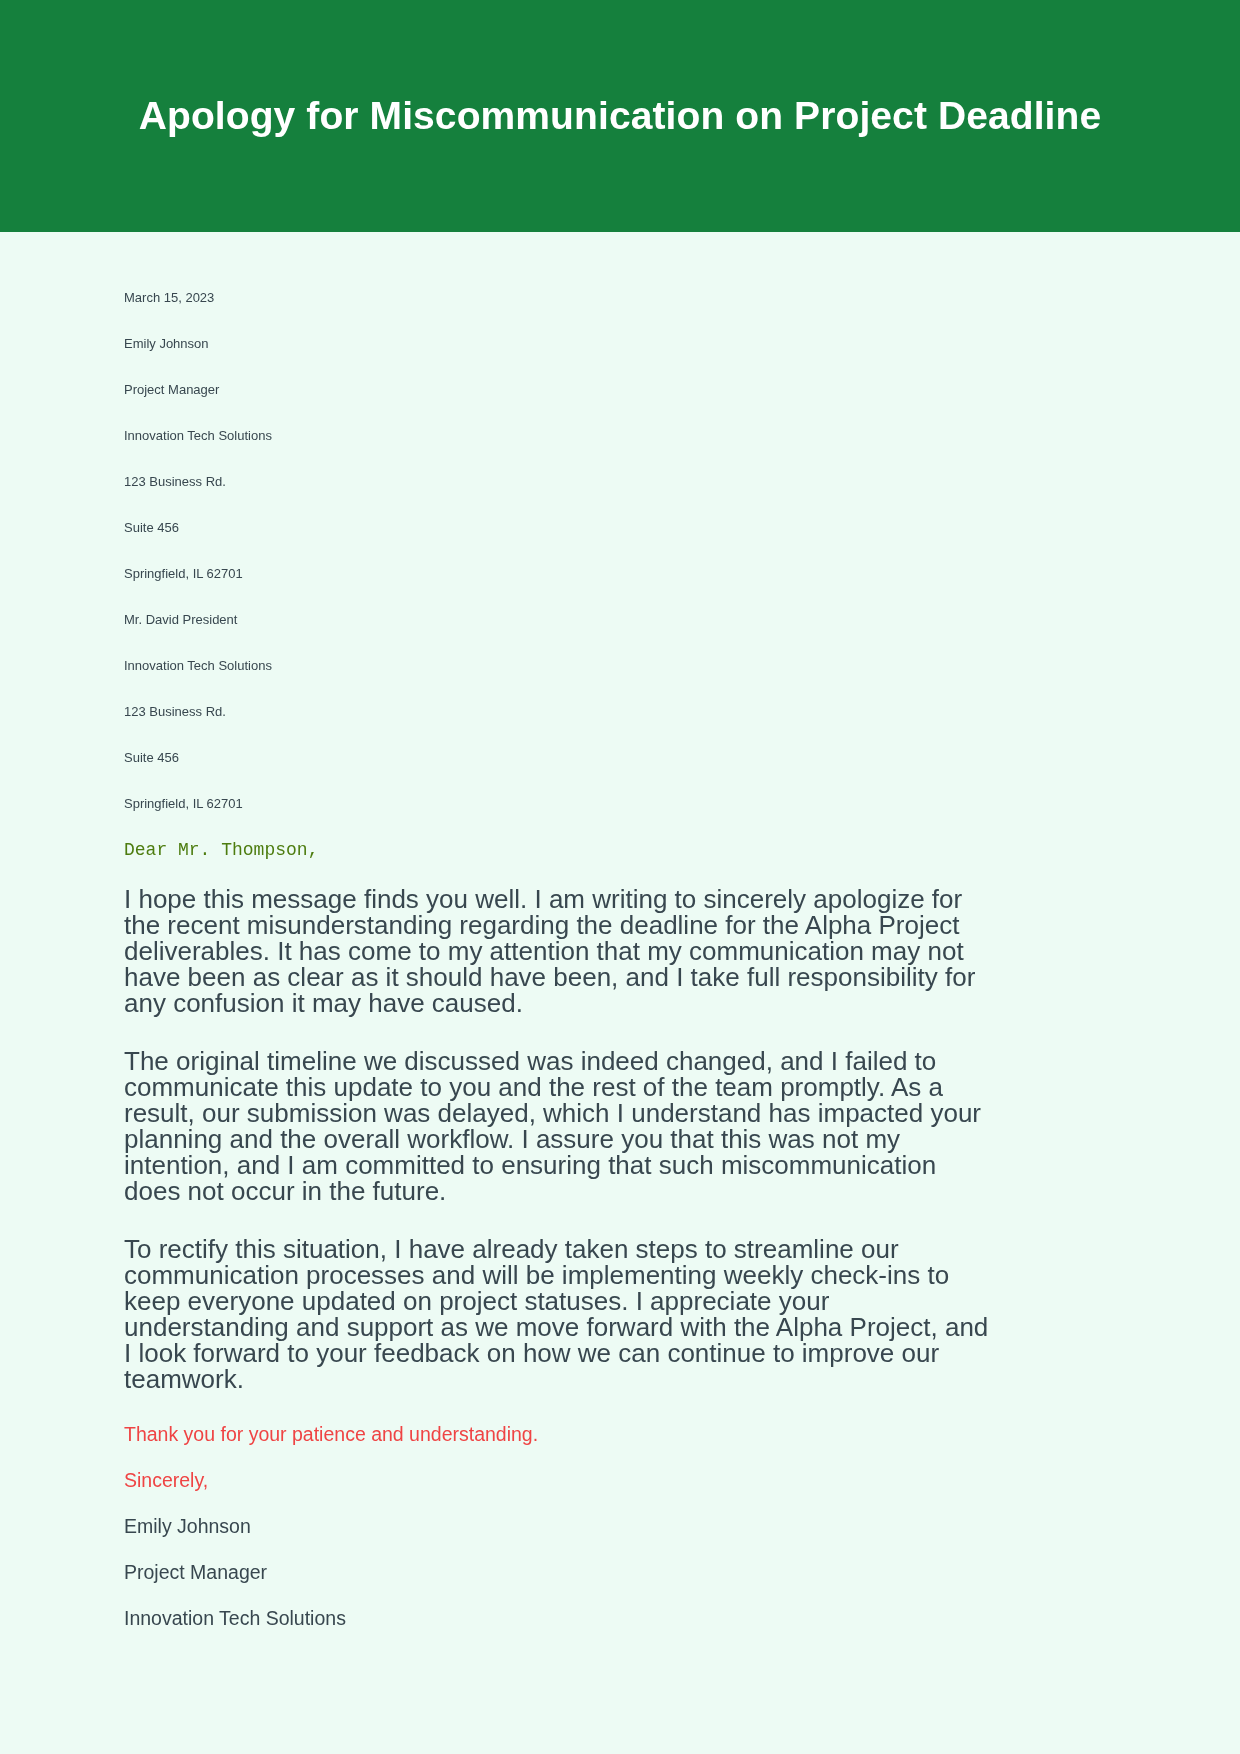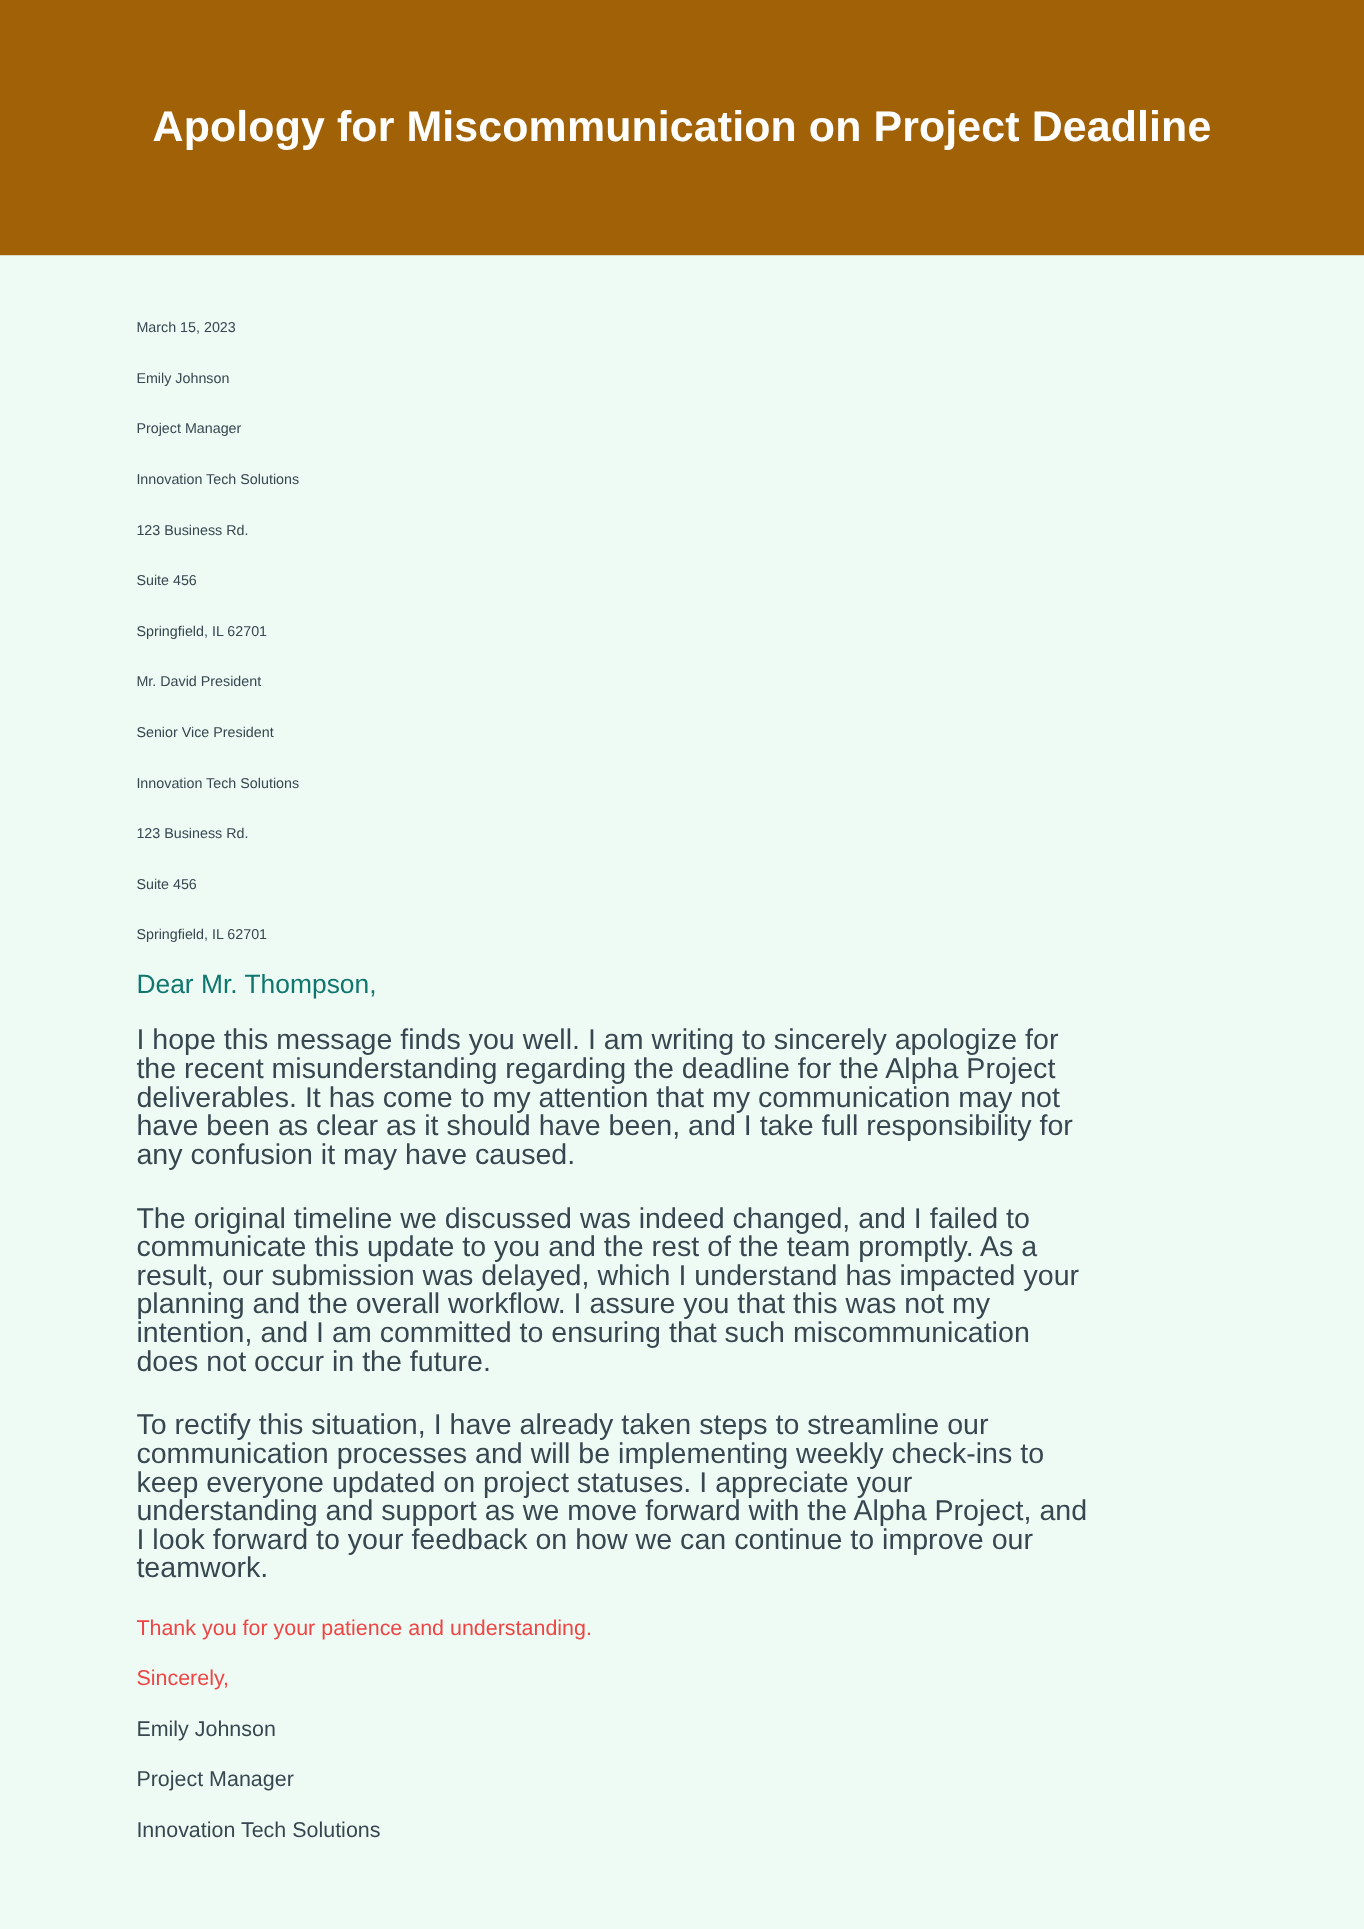--- a/index.html
+++ b/index.html
@@ -19,21 +19,21 @@
     width: 1240px;
     height: 1754px;
     background: #edfbf4;
     box-sizing: border-box;
   }
 
   
   .doc-header {
     width: 100%;
     height: 232px;
-    background: #a16207;
+    background: #15803d;
     display: flex;
     align-items: center;
     justify-content: center;
     box-sizing: border-box;
   }
 
   .doc-title {
     color: #ffffff;
     font-size: 39px;
     font-weight: bold;
@@ -54,25 +54,25 @@
   .meta-line {
     color: #38474f;
     font-size: 13px;
     line-height: 20px;
     margin: 0 0 26px 0;
     font-family: "Liberation Sans", sans-serif;
     white-space: pre-wrap;
   }
 
   .salutation {
-    color: #0f766e;
-    font-size: 24px;
+    color: #4d7c0f;
+    font-size: 18px;
     line-height: 20px;
     margin: 0 0 26px 0;
-    font-family: Liberation Sans, sans-serif;
+    font-family: Liberation Mono, monospace;
   }
 
   .body-paragraph {
     color: #38474f;
     font-size: 26px;
     line-height: 26px;
     margin: 0 0 32px 0;
     text-align: left;
     font-family: "Liberation Sans", sans-serif;
     max-width: 866px;
@@ -111,21 +111,20 @@
       <p class="meta-line">Emily Johnson</p>
       <p class="meta-line">Project Manager</p>
       <p class="meta-line">Innovation Tech Solutions</p>
       <p class="meta-line">123 Business Rd.</p>
       <p class="meta-line">Suite 456</p>
       <p class="meta-line">Springfield, IL 62701</p>
     </div>
 
     <div>
       <p class="meta-line">Mr. David President</p>
-      <p class="meta-line">Senior Vice President</p>
       <p class="meta-line">Innovation Tech Solutions</p>
       <p class="meta-line">123 Business Rd.</p>
       <p class="meta-line">Suite 456</p>
       <p class="meta-line">Springfield, IL 62701</p>
     </div>
 
     <p class="salutation">Dear Mr. Thompson,</p>
 
     <p class="body-paragraph">I hope this message finds you well. I am writing to sincerely apologize for the recent misunderstanding regarding the deadline for the Alpha Project deliverables. It has come to my attention that my communication may not have been as clear as it should have been, and I take full responsibility for any confusion it may have caused.</p>
 

